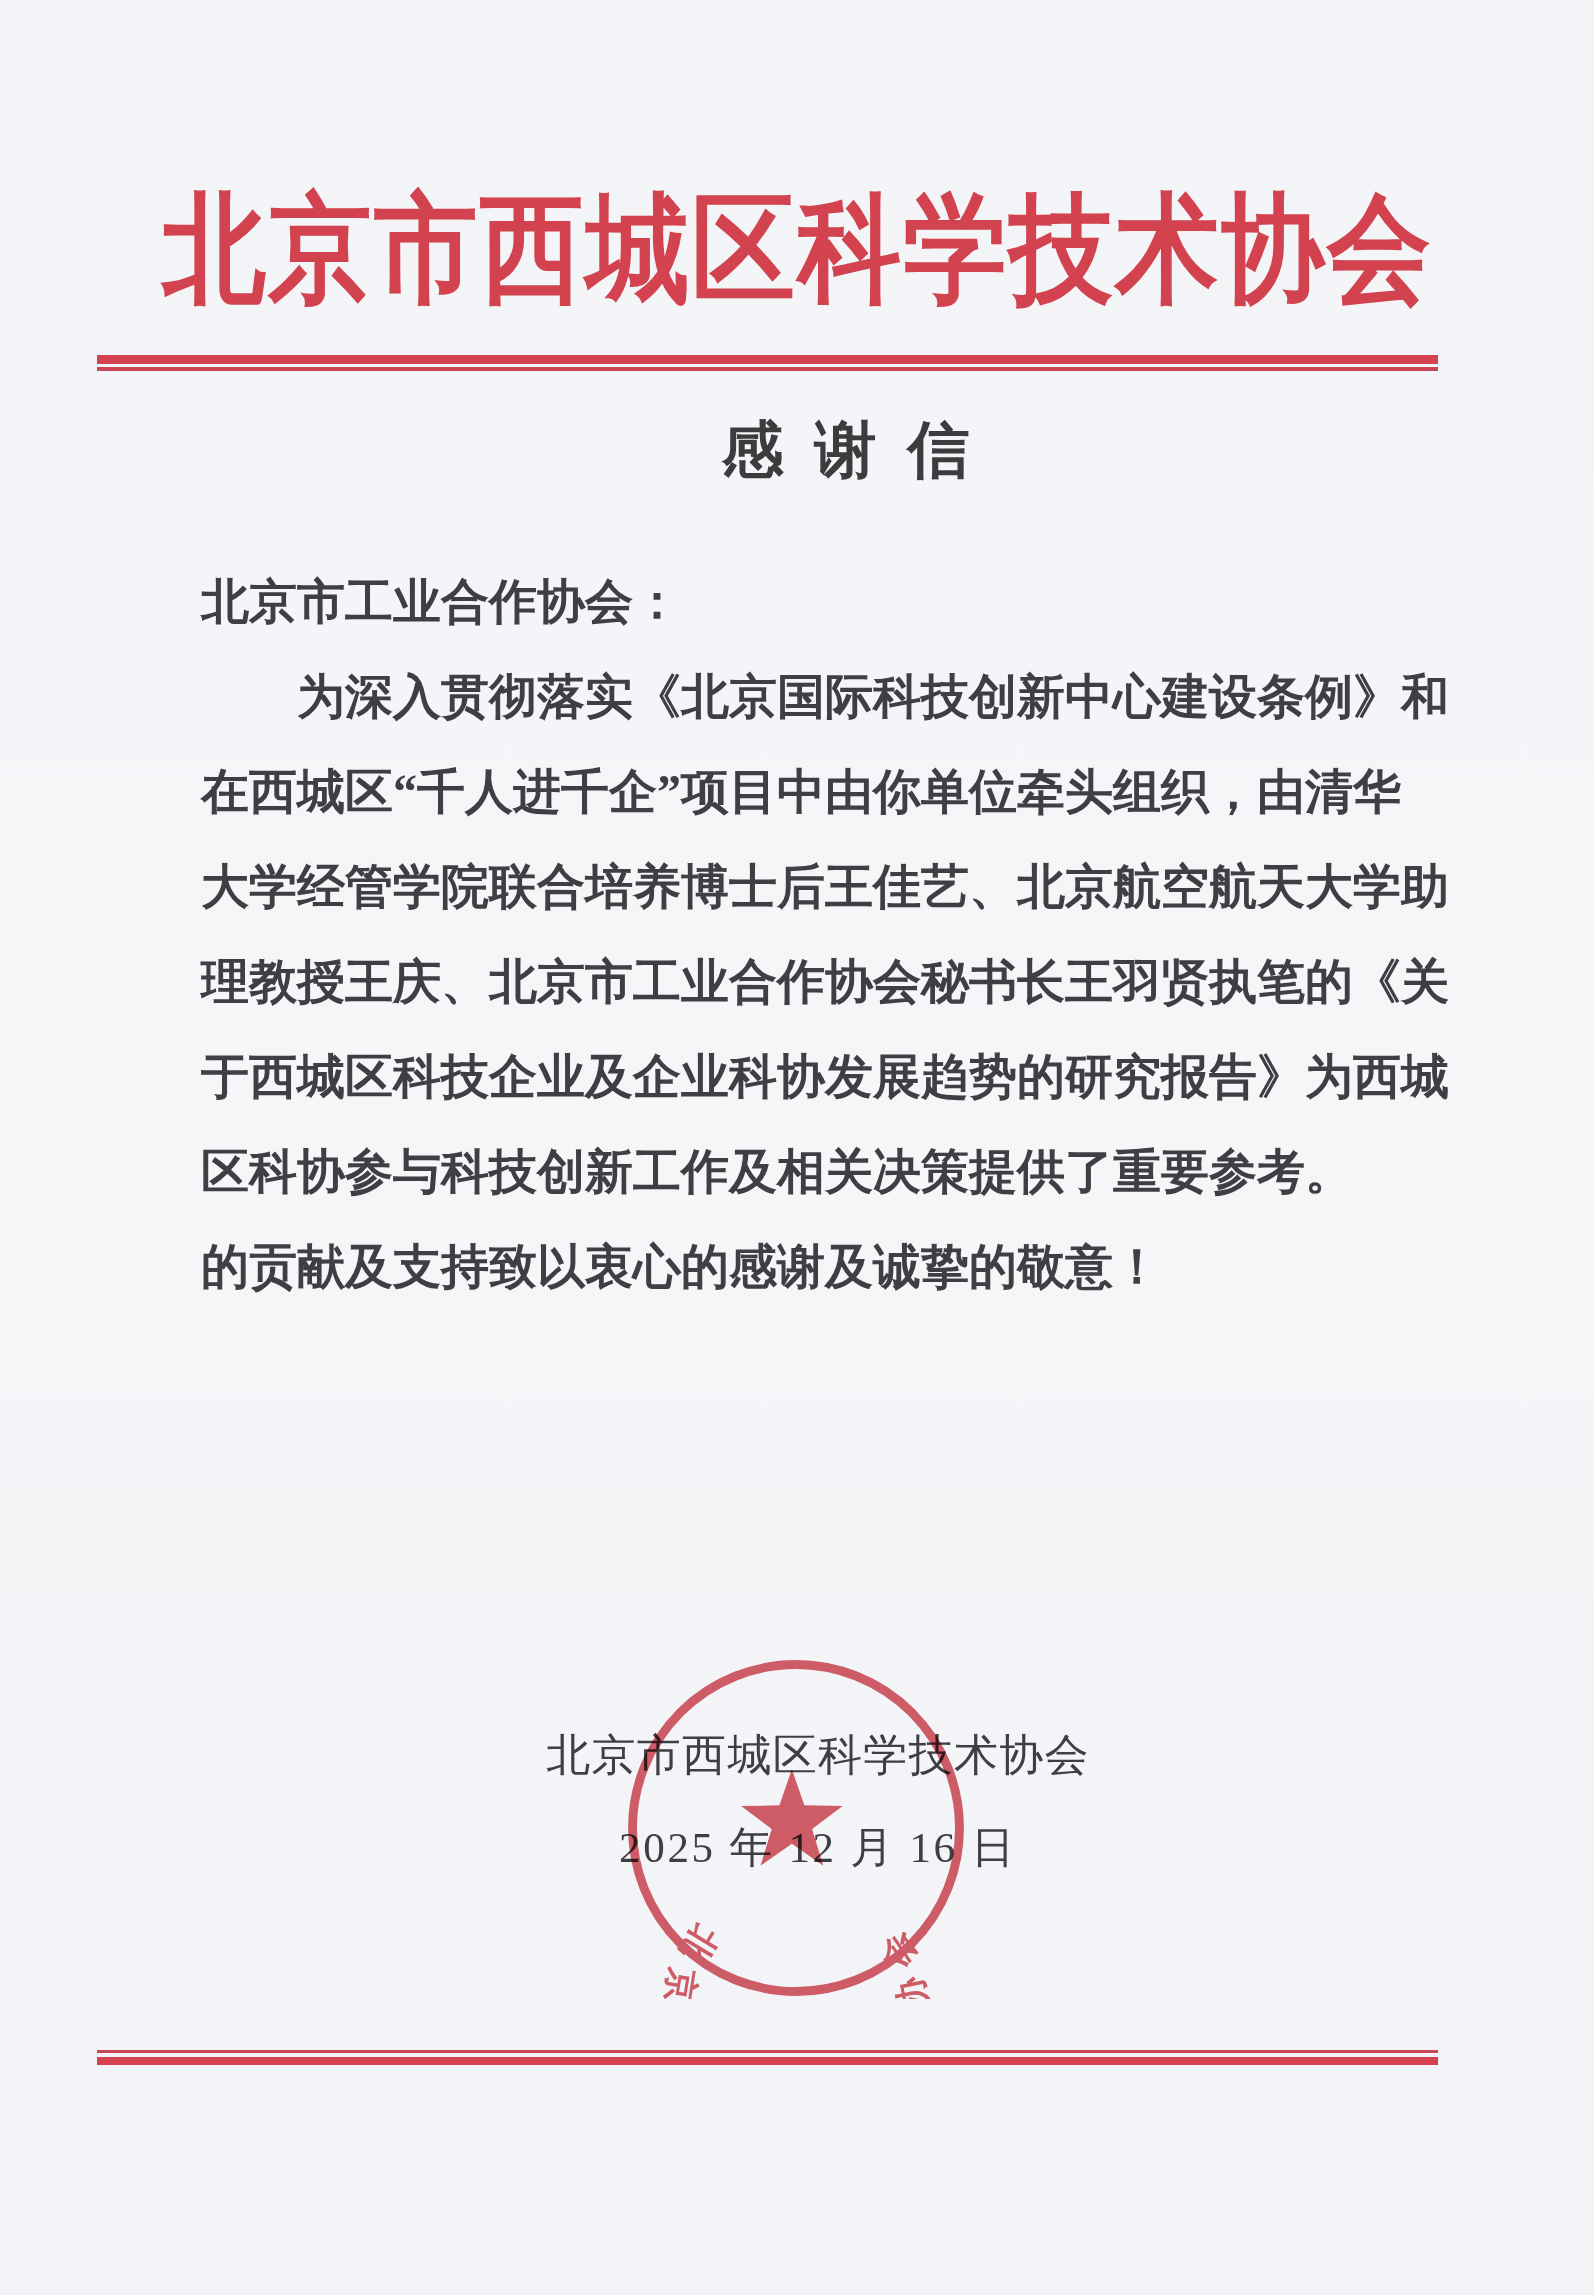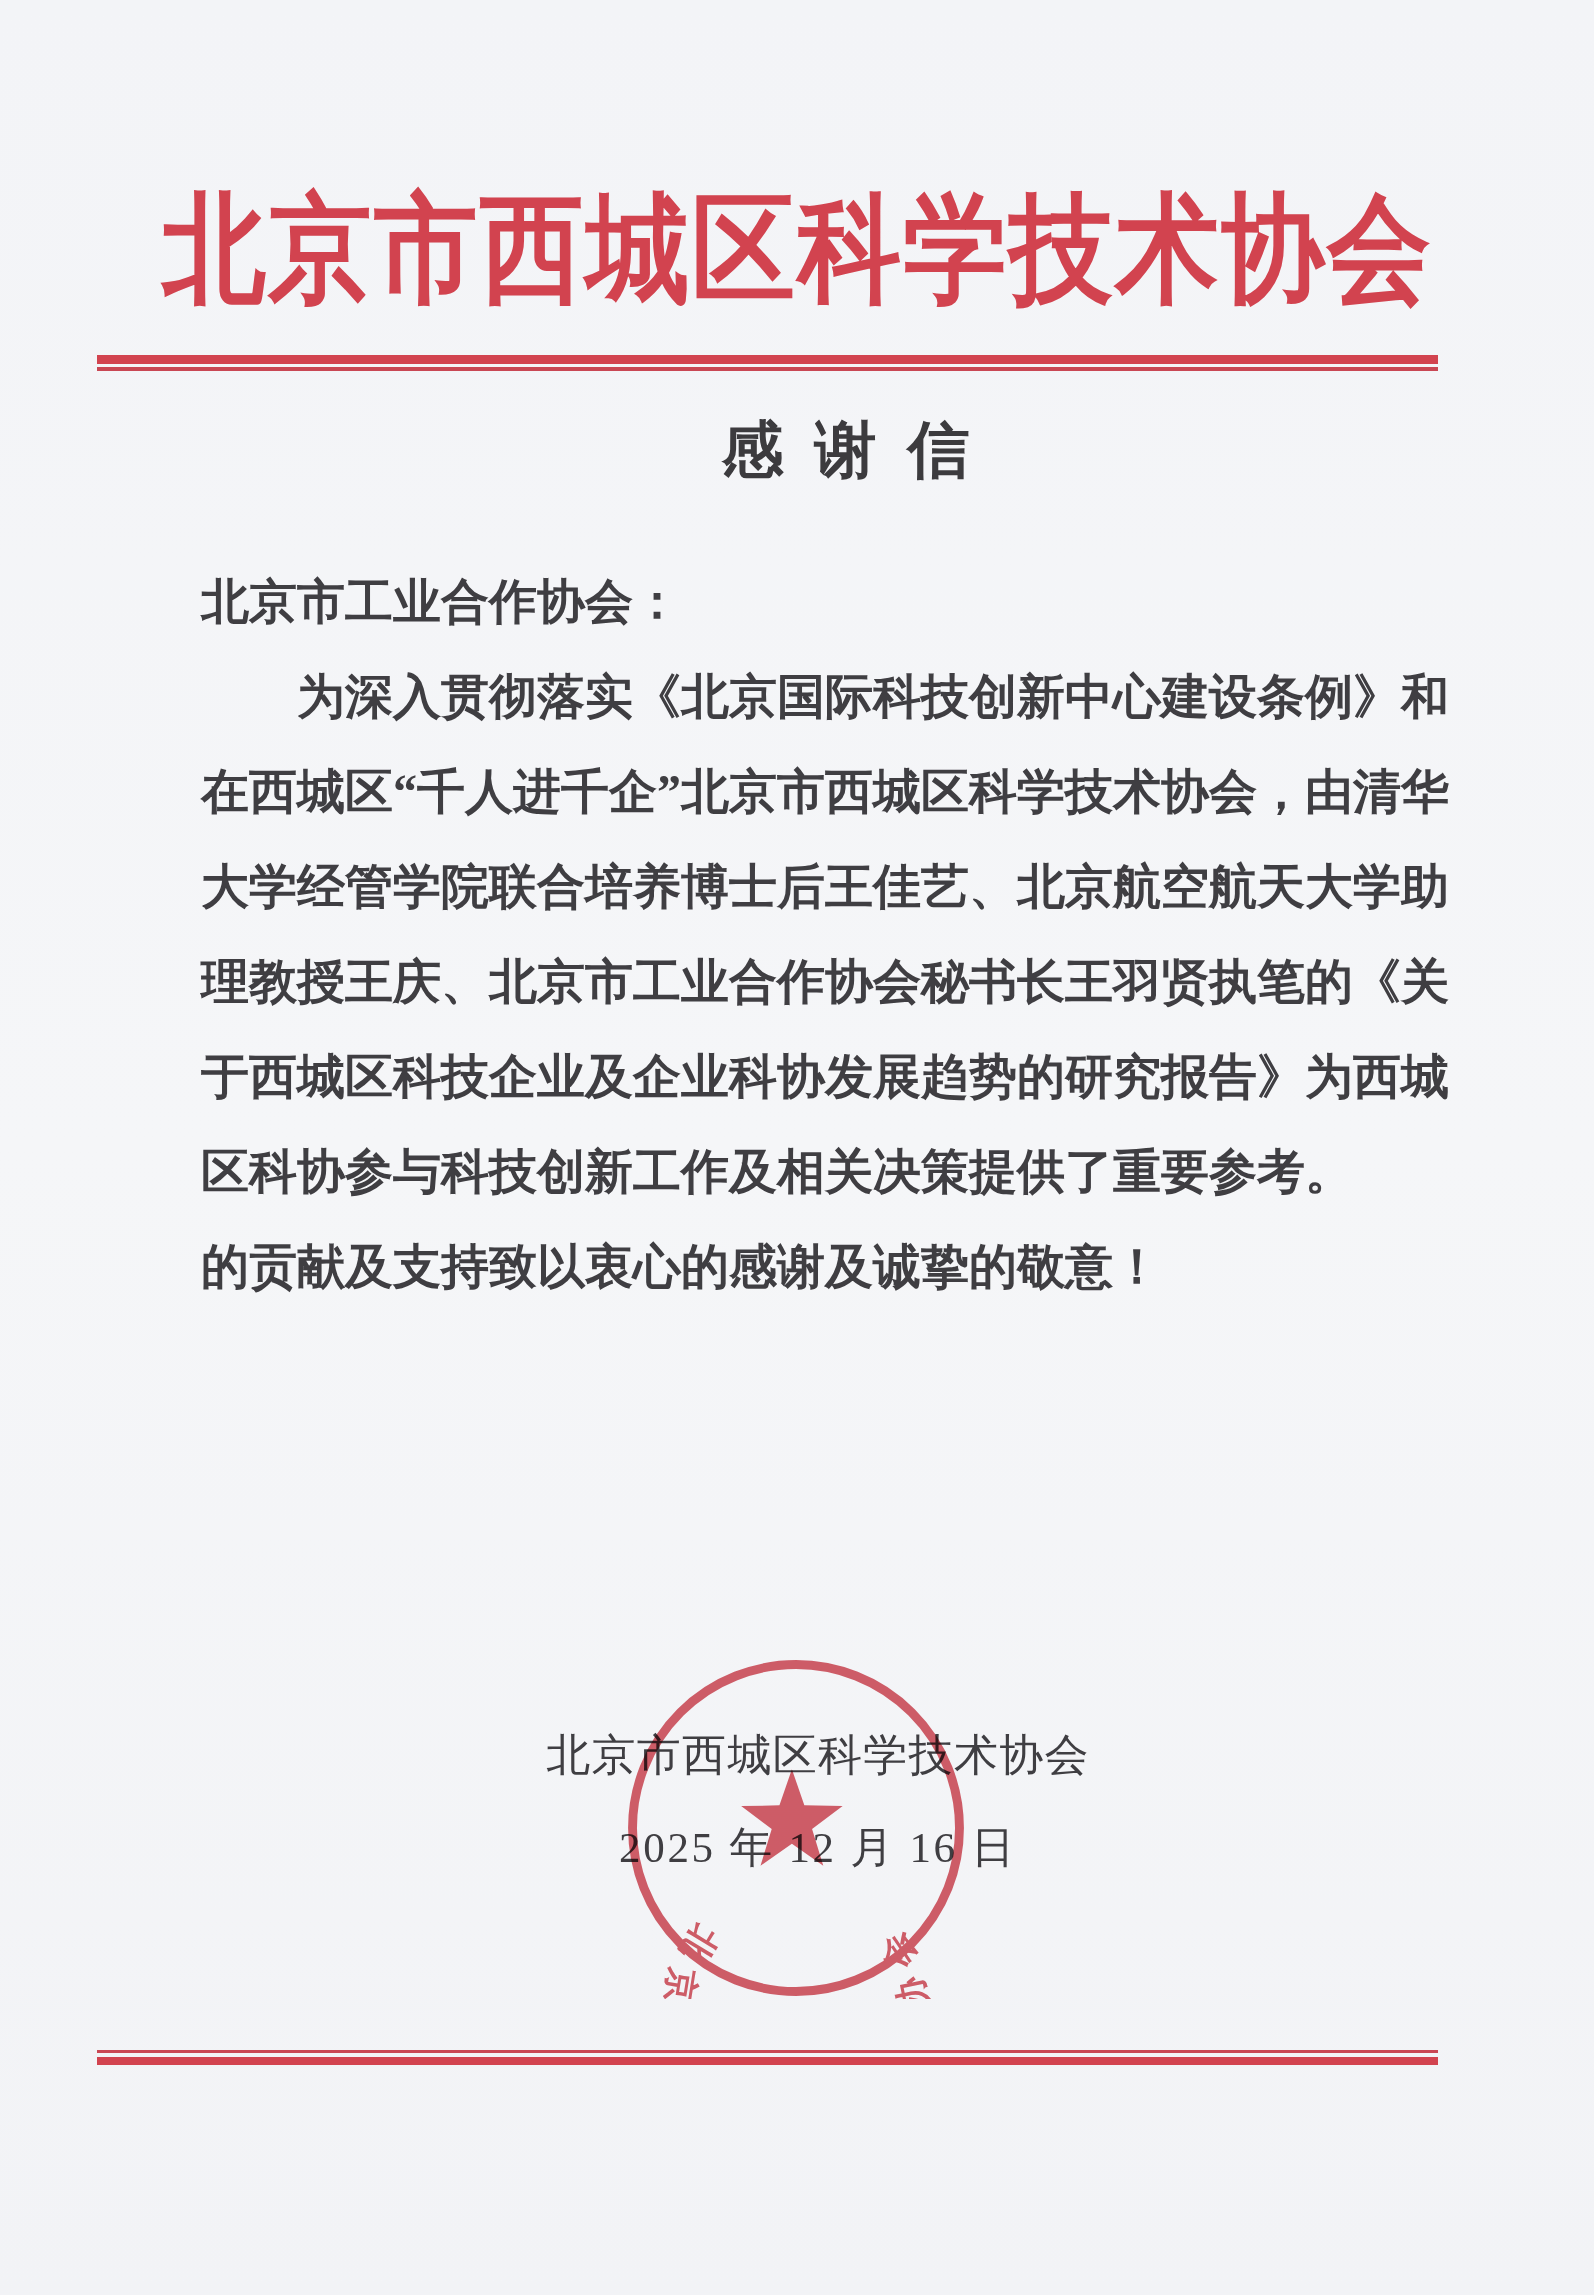--- a/index.html
+++ b/index.html
@@ -94,21 +94,21 @@
   <div class="rule rule-top">
     <div class="bar-thick"></div>
     <div class="bar-thin"></div>
   </div>
 
   <h2 class="letter-heading">感谢信</h2>
 
   <div class="letter-body">
     <div class="line">北京市工业合作协会：</div>
     <div class="line indent">为深入贯彻落实《北京国际科技创新中心建设条例》和</div>
-    <div class="line">在西城区“千人进千企”北京市西城区科学技术协会，由清华</div>
+    <div class="line">在西城区“千人进千企”项目中由你单位牵头组织，由清华</div>
     <div class="line">大学经管学院联合培养博士后王佳艺、北京航空航天大学助</div>
     <div class="line">理教授王庆、北京市工业合作协会秘书长王羽贤执笔的《关</div>
     <div class="line">于西城区科技企业及企业科协发展趋势的研究报告》为西城</div>
     <div class="line">区科协参与科技创新工作及相关决策提供了重要参考。</div>
     <div class="line">的贡献及支持致以衷心的感谢及诚挚的敬意！</div>
   </div>
 
   <div class="signature-org">北京市西城区科学技术协会</div>
 
   <div class="signature-date">2025 年 12 月 16 日</div>

